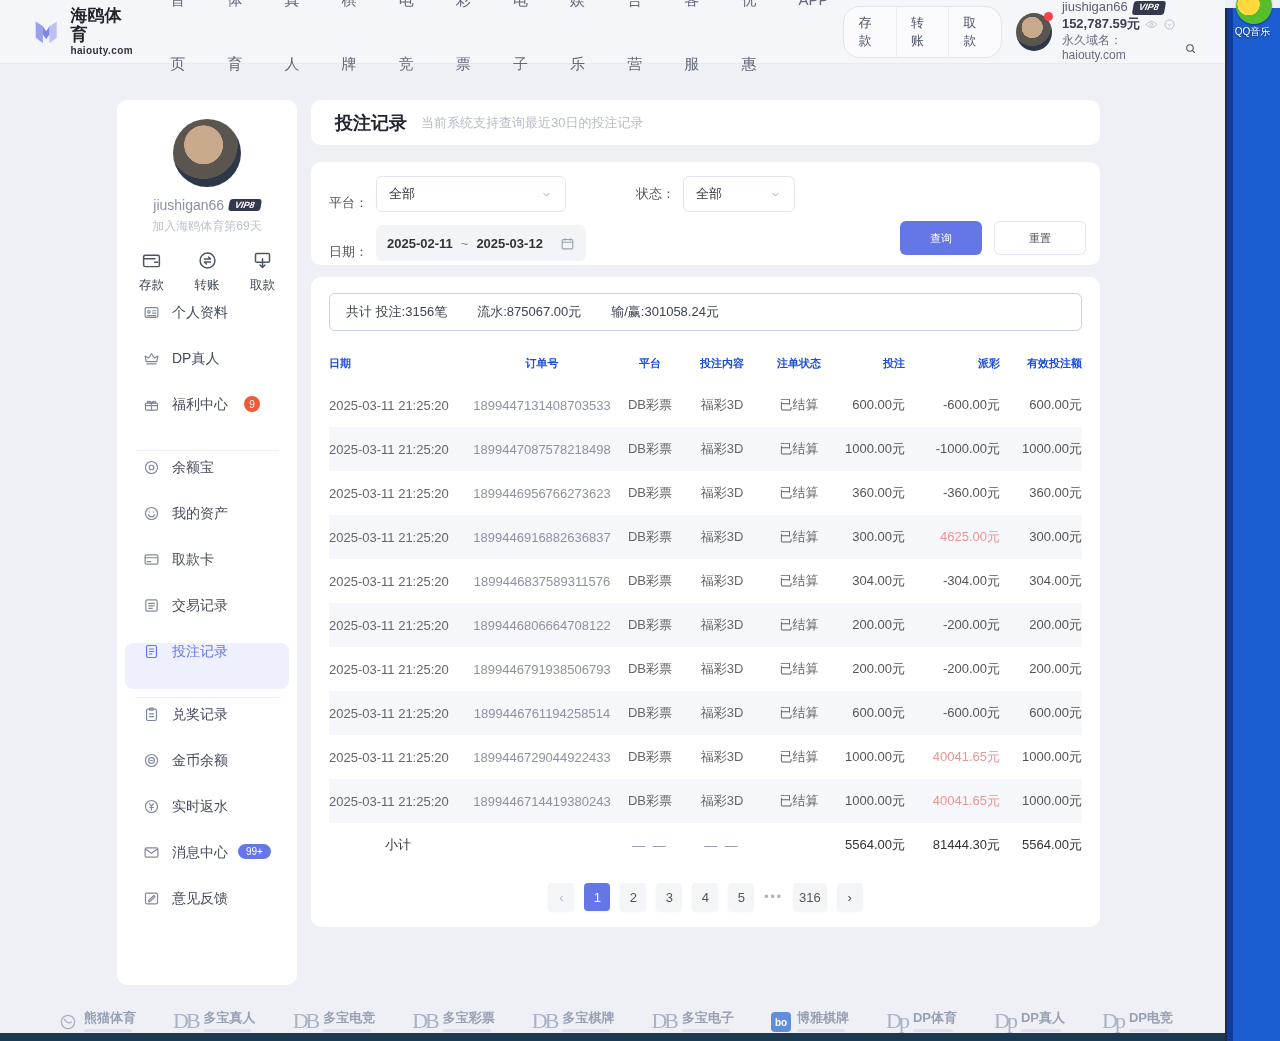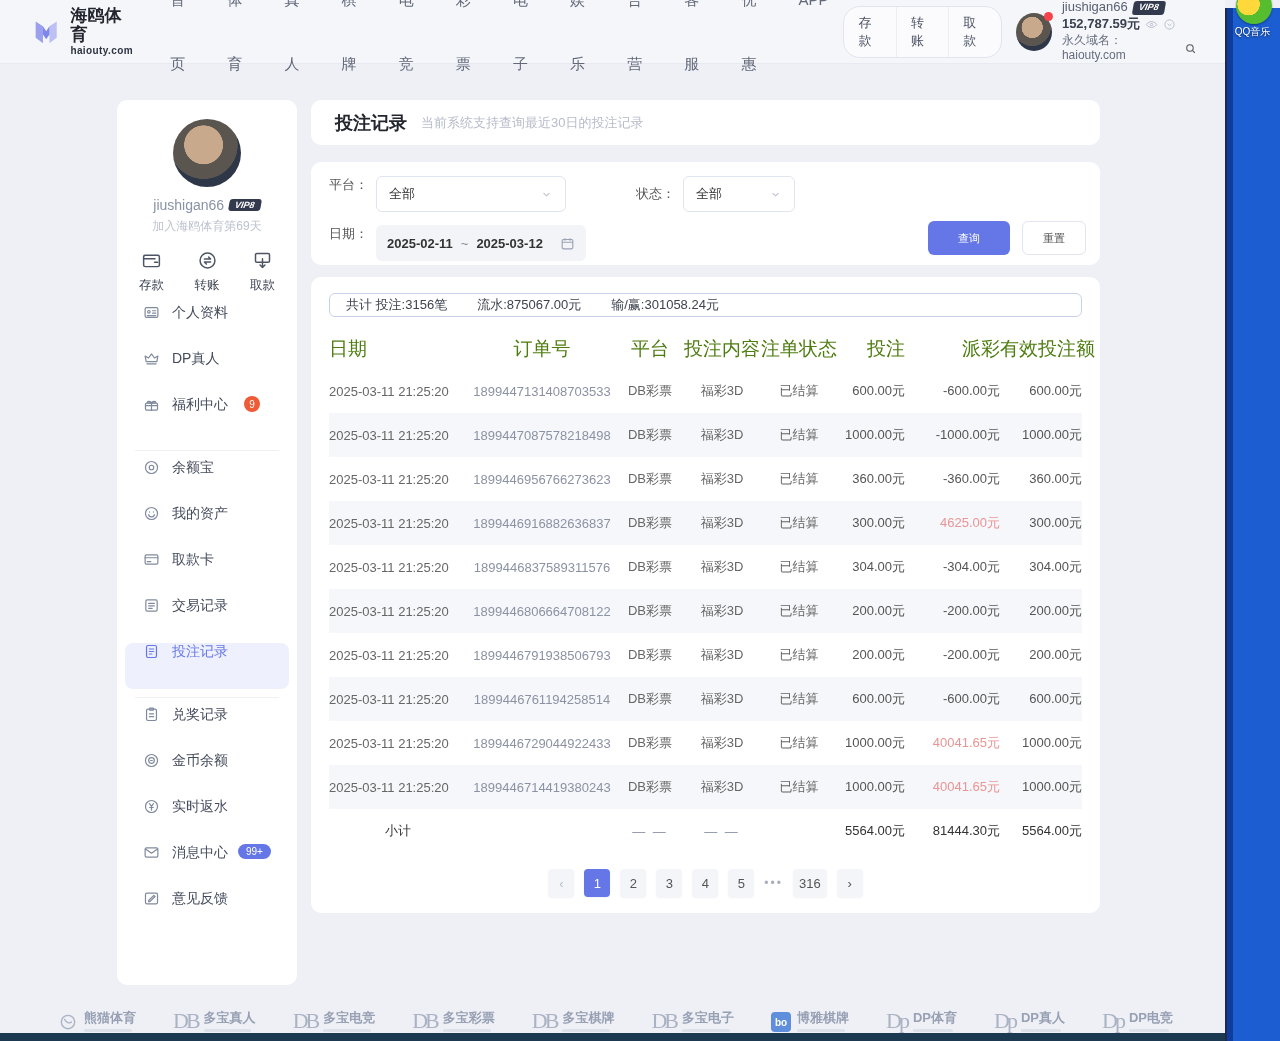--- a/index.html
+++ b/index.html
@@ -70,46 +70,46 @@
                 font-size:10px;display:flex;align-items:center;justify-content:center;margin-left:16px}
   .badge-pill{background:var(--accent);color:#fff;font-size:10px;padding:2px 8px;border-radius:9px;margin-left:10px}
   .side-divider{height:1px;background:#eef0f5;margin:8px 18px}
 
   
   .main{position:absolute;left:311px;top:100px;width:789px}
   .title-card{background:#fff;border-radius:10px;height:45px;display:flex;align-items:center;padding:0 24px;gap:14px}
   .page-title{font-size:18px;font-weight:700;color:#23262e;margin:0}
   .page-subtitle{font-size:13px;color:#b6bcc9}
   .filter-card{margin-top:17px;background:#fff;border-radius:10px;height:103px;position:relative;padding:14px 18px}
-  .f-row{display:flex;align-items:flex-start}
+  .f-row{display:flex;align-items:flex-end}
   .f-row2{margin-top:13px}
   .f-label{font-size:13px;color:#555;margin-right:8px}
   .select{width:190px;height:36px;border:1px solid #e0e4ef;border-radius:6px;background:#fff;display:flex;
           align-items:center;justify-content:space-between;padding:0 12px;font-size:13px;color:#333;cursor:pointer}
   .select.small{width:112px}
   .select .ic{color:#b9bfcc}.select svg{width:13px;height:13px}
   .status-group{margin-left:70px;display:flex;align-items:center}
   .date-box{width:210px;height:36px;background:#f3f4f8;border-radius:6px;display:flex;align-items:center;
             padding:0 11px;font-size:13px;font-weight:600;color:#333;cursor:pointer}
   .date-sep{margin:0 8px;color:#888;font-weight:400}
   .date-box .ic{margin-left:auto;color:#9aa1b2}.date-box svg{width:15px;height:15px}
   .range-group{margin-left:12px;background:#f3f4f8;border-radius:6px;height:36px;display:flex;align-items:center;padding:0 4px;gap:2px}
   .range-item{padding:6px 12px;font-size:13px;color:#555;border-radius:5px;cursor:pointer}
   .range-item.active{background:#fff;color:#23262e;font-weight:600;box-shadow:0 1px 3px rgba(20,30,80,.10)}
   .f-buttons{position:absolute;right:14px;top:59px;display:flex;gap:12px}
   .btn{height:34px;border-radius:6px;font-size:11px;display:flex;align-items:center;justify-content:center;cursor:pointer}
   .btn-primary{width:82px;background:var(--accent);color:#fff}
-  .btn-ghost{width:64px;background:#fff;border:1px solid #e2e5ef;color:#555}
+  .btn-ghost{width:92px;background:#fff;border:1px solid #e2e5ef;color:#555}
 
   .records-card{margin-top:12px;background:#fff;border-radius:10px;padding:16px 18px 16px}
-  .summary-box{border:1px solid #c9d1e8;border-radius:6px;height:24px;display:flex;align-items:center;
+  .summary-box{border:1px solid #c9d1e8;border-radius:6px;height:38px;display:flex;align-items:center;
                padding:0 16px;gap:30px;font-size:13px;color:#3d434f;font-weight:500}
   .table{margin-top:12px}
   .tr{display:grid;grid-template-columns:138px 150px 66px 78px 76px 68px 95px 1fr;align-items:center}
-  .thead{height:40px;font-size:19px;color:#4d7c0f;font-weight:400}
+  .thead{height:40px;font-size:11px;color:#1d4ed8;font-weight:700}
   .row{height:44px;font-size:13px;color:#666}
   .row.alt{background:#f6f7fa}
   .cell{white-space:nowrap}
   .a-l{text-align:left}.a-c{text-align:center}.a-r{text-align:right}
   .c-order{color:#8b92a3}
   .c-money{color:#555}
   .c-red{color:var(--red-money)}
   .subtotal{height:44px;font-size:13px;color:#333}
   .sub-dash{color:#8b92a3;letter-spacing:2px}
 

